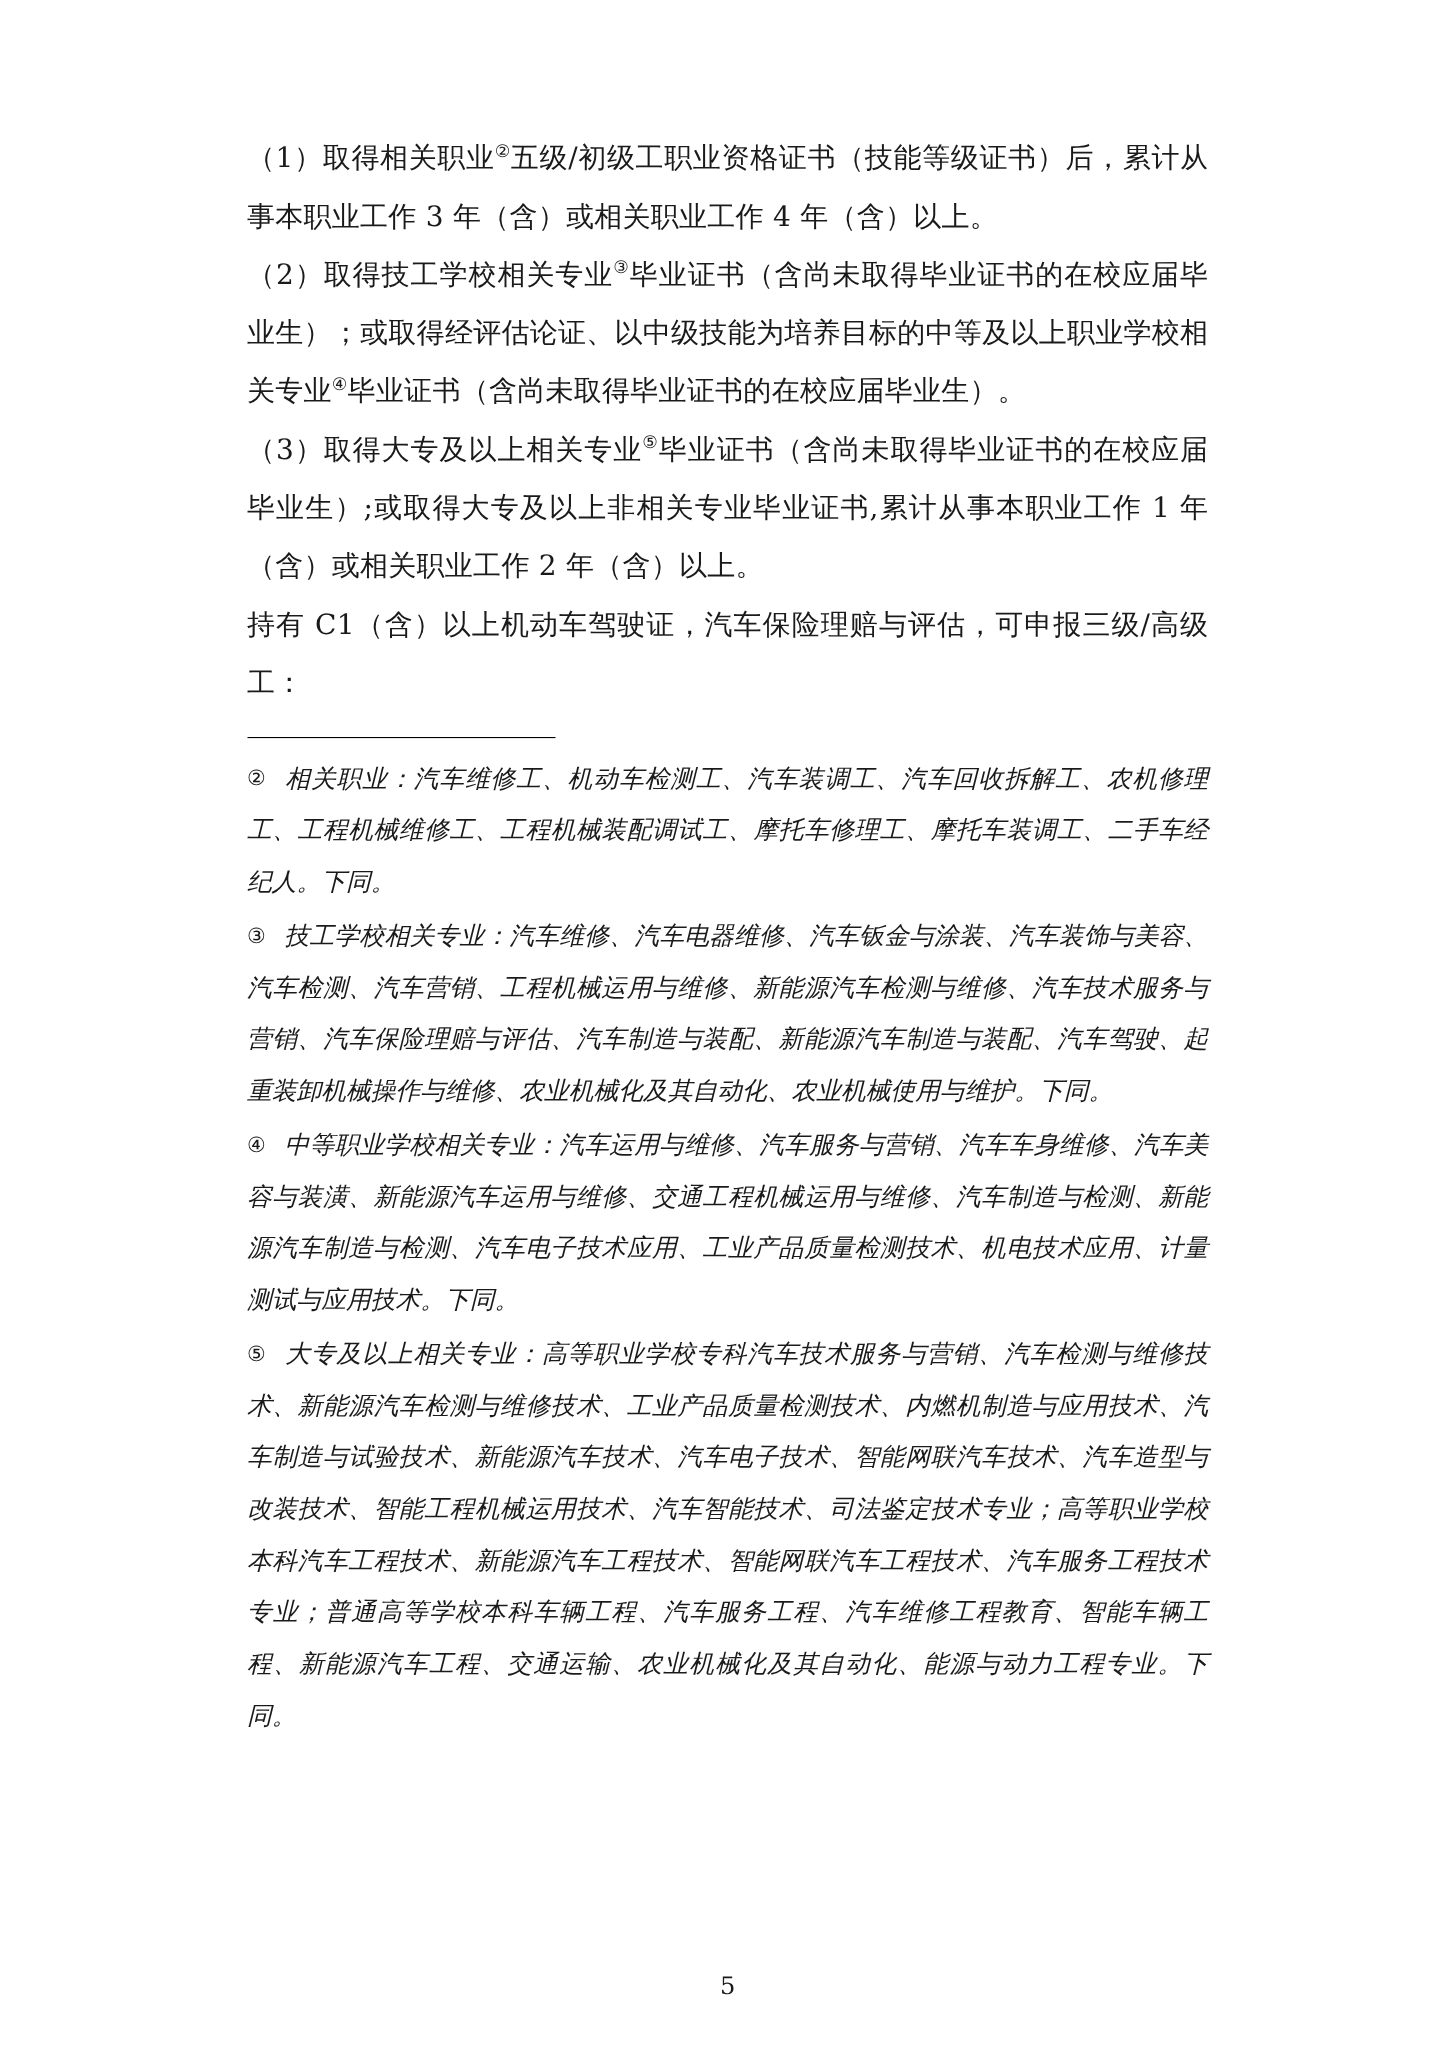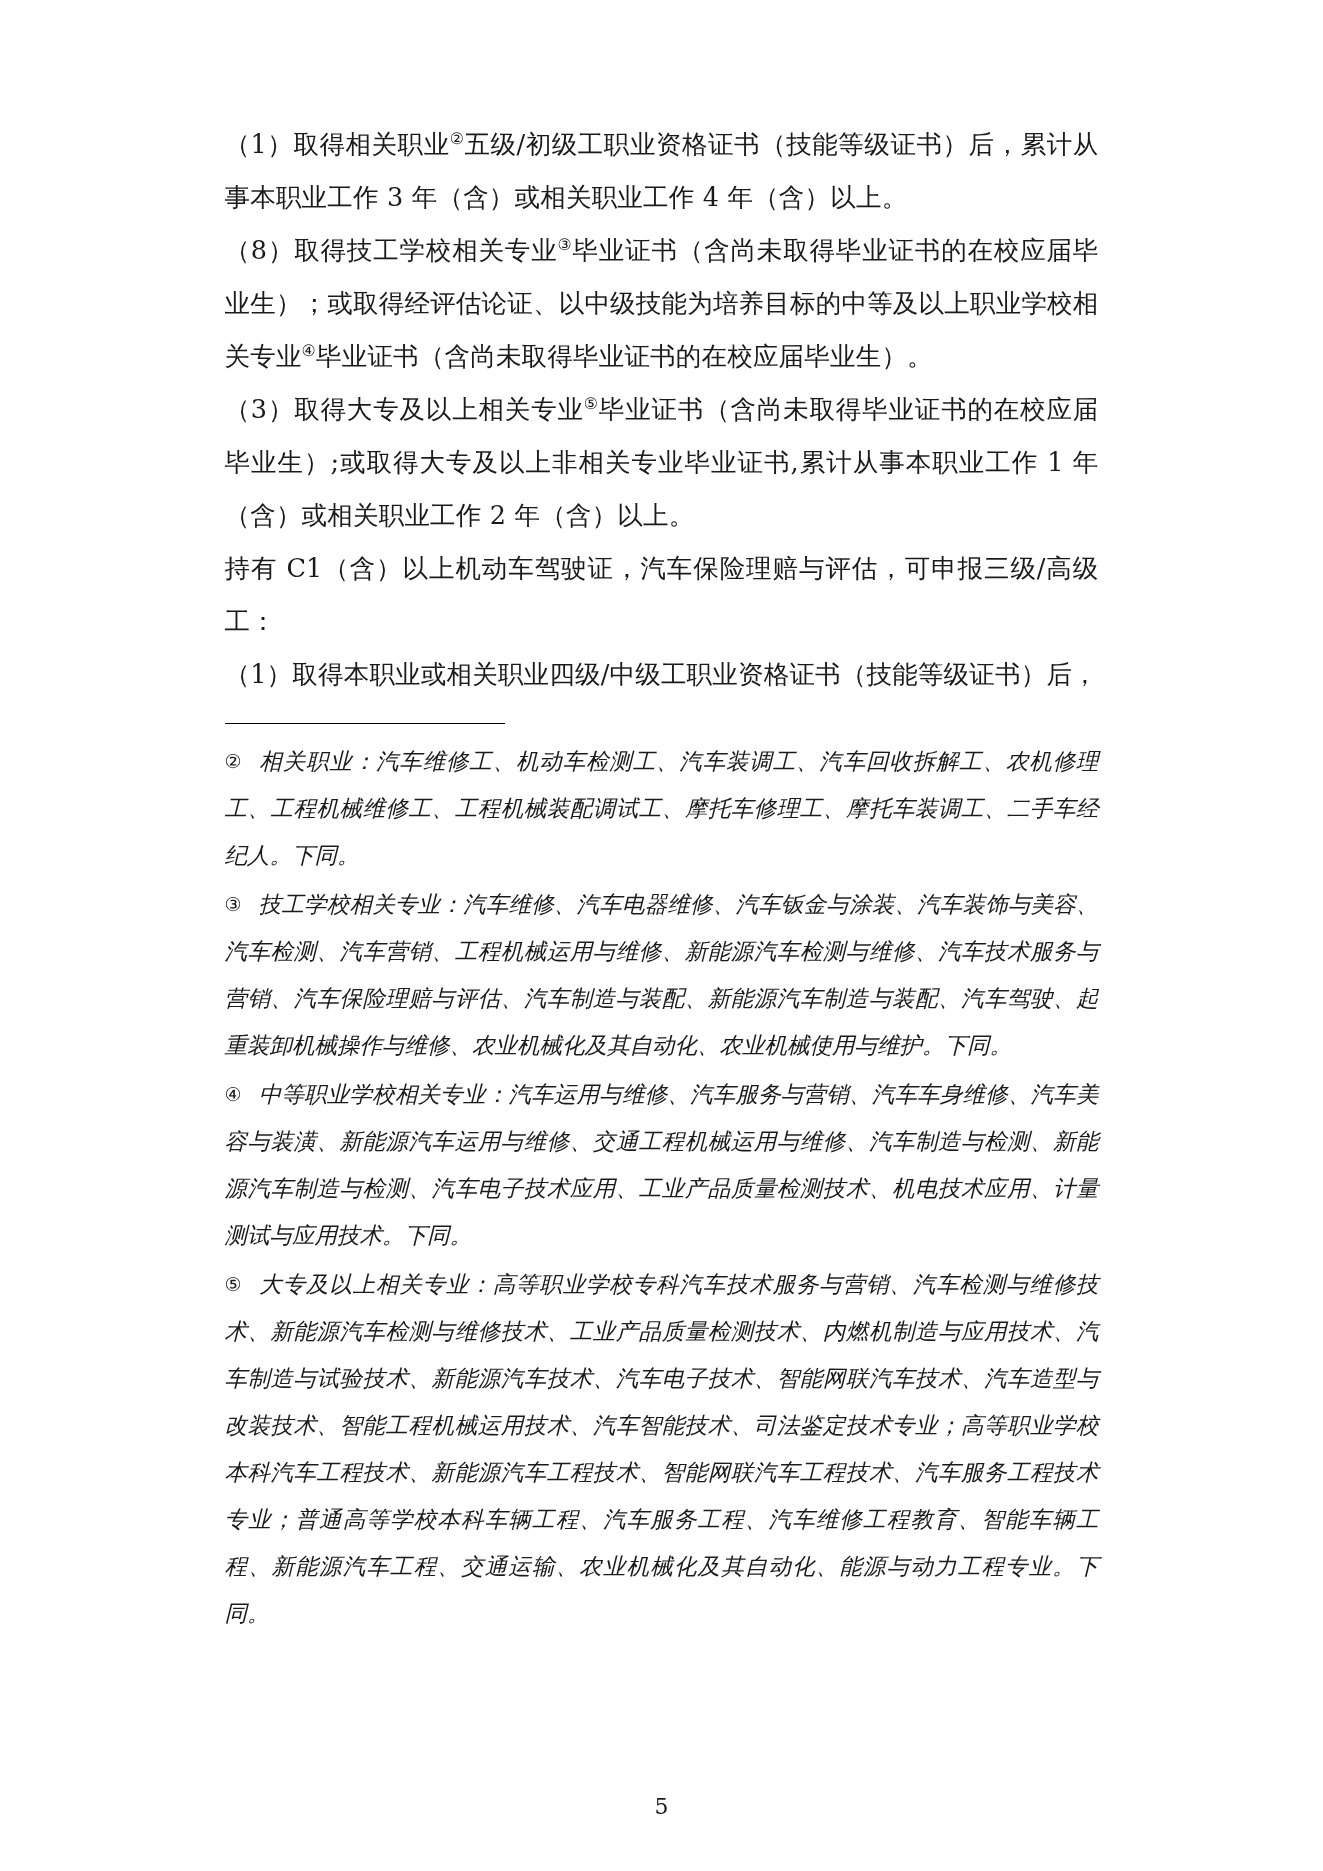--- a/index.html
+++ b/index.html
@@ -80,27 +80,26 @@
 </head>
 <body>
 
 <div class="page">
 
   <div class="body-block">
 
     <p class="indent-2"><span>（1）取得相关职业</span><sup>②</sup><span>五级/初级工职业资格证书（技能等级证书）后，累计从事本职业工作 3 年（含）或相关职业工作 4 年（含）以上。</span></p>
 
 
-    <p class="indent-2"><span>（8）取得技工学校相关专业</span><sup>③</sup><span>毕业证书（含尚未取得毕业证书的在校应届毕业生）；或取得经评估论证、以中级技能为培养目标的中等及以上职业学校相关专业</span><sup>④</sup><span>毕业证书（含尚未取得毕业证书的在校应届毕业生）。</span></p>
+    <p class="indent-2"><span>（2）取得技工学校相关专业</span><sup>③</sup><span>毕业证书（含尚未取得毕业证书的在校应届毕业生）；或取得经评估论证、以中级技能为培养目标的中等及以上职业学校相关专业</span><sup>④</sup><span>毕业证书（含尚未取得毕业证书的在校应届毕业生）。</span></p>
 
     <p class="indent-2"><span>（3）取得大专及以上相关专业</span><sup>⑤</sup><span>毕业证书（含尚未取得毕业证书的在校应届毕业生）;或取得大专及以上非相关专业毕业证书,累计从事本职业工作 1 年（含）或相关职业工作 2 年（含）以上。</span></p>
 
     <p class="indent-2"><span>持有 C1（含）以上机动车驾驶证，汽车保险理赔与评估，可申报三级/高级工：</span></p>
 
-    <p class="indent-2"><span>（1）取得本职业或相关职业四级/中级工职业资格证书（技能等级证书）后，</span></p>
 
   </div>
 
   <div class="rule"></div>
 
   <div class="notes">
 
     <p class="note"><span class="marker">②</span><span class="note-text">相关职业：汽车维修工、机动车检测工、汽车装调工、汽车回收拆解工、农机修理工、工程机械维修工、工程机械装配调试工、摩托车修理工、摩托车装调工、二手车经纪人。下同。</span></p>
 
     <p class="note"><span class="marker">③</span><span class="note-text">技工学校相关专业：汽车维修、汽车电器维修、汽车钣金与涂装、汽车装饰与美容、汽车检测、汽车营销、工程机械运用与维修、新能源汽车检测与维修、汽车技术服务与营销、汽车保险理赔与评估、汽车制造与装配、新能源汽车制造与装配、汽车驾驶、起重装卸机械操作与维修、农业机械化及其自动化、农业机械使用与维护。下同。</span></p>

